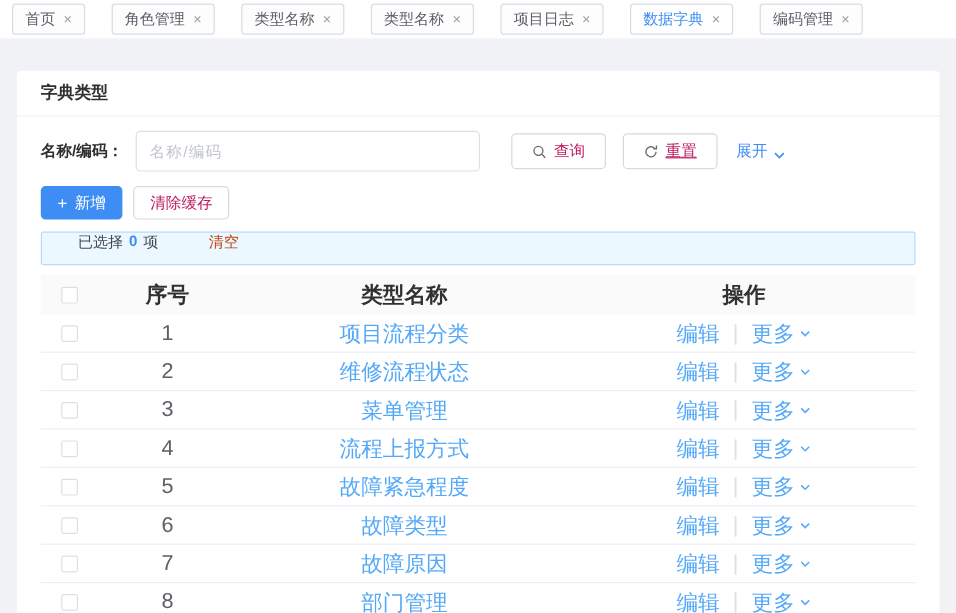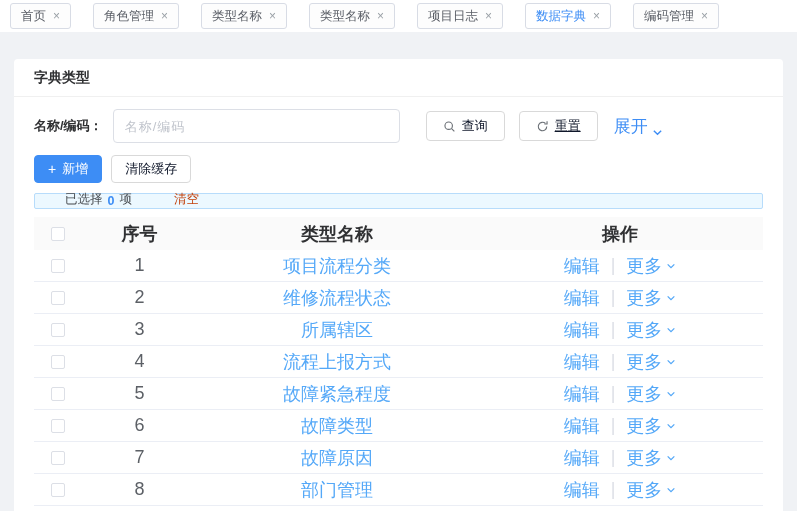--- a/index.html
+++ b/index.html
@@ -44,42 +44,42 @@
   .search-input {
     width: 287px; height: 30px; border: 1px solid #dcdfe6; border-radius: 4px;
     padding: 16px 11px; font-size: 13px; color: #303133; outline: none;
     letter-spacing: 1px;
     font-family: "Liberation Sans", "DejaVu Sans", sans-serif;
   }
   .search-input::placeholder { color: #c0c4cc; }
   .btn {
     height: 30px; display: inline-flex; align-items: center; justify-content: center; gap: 6px;
     padding: 0 16px; background: #ffffff; border: 1px solid #d9d9d9; border-radius: 4px;
-    font-size: 13px; color: #0f172a; cursor: pointer; white-space: nowrap;
+    font-size: 13px; color: #be185d; cursor: pointer; white-space: nowrap;
     font-family: "Liberation Sans", "DejaVu Sans", sans-serif;
   }
   .btn .ic { display: inline-flex; color: #6b7076; }
   .btn-query { margin-left: 26px; }
   .btn-reset { margin-left: 14px; text-decoration: underline; }
   .expand-link {
     margin-left: 16px; color: #3d8df5; cursor: pointer;
-    display: inline-flex; align-items: flex-end; gap: 4px; font-size: 17px; text-decoration: none;
+    display: inline-flex; align-items: flex-end; gap: 4px; font-size: 13px; text-decoration: none;
   }
   
   .toolbar { margin: 12px 20px 0; display: flex; align-items: center; gap: 9px; }
   .btn.small { height: 28px; padding: 0 13px; }
   .btn.primary {
     background: #3d8df5; border-color: #3d8df5; color: #ffffff;
   }
   .plus-icon { font-size: 14px; line-height: 1; }
   
   .selection-bar {
-    margin: 10px 20px 0; height: 16px;
+    margin: 10px 20px 0; height: 28px;
     background: #ecf8ff; border: 1px solid #b7dcfb; border-radius: 2px;
-    display: flex; align-items: flex-end; padding-left: 30px; font-size: 12.5px; color: #45494e;
+    display: flex; align-items: flex-start; padding-left: 30px; font-size: 12.5px; color: #45494e;
   }
   .sel-count { color: #3d8df5; font-weight: 700; margin: 0 5px; }
   .sel-suffix { margin-right: 42px; }
   .clear-link { color: #c2410c; cursor: pointer; text-decoration: none; }
   
   .table { margin: 8px 20px 0; font-size: 18px; }
   .trow, .thead-row {
     display: grid; grid-template-columns: 48px 115px 280px 1fr;
     align-items: center;
   }
@@ -250,21 +250,21 @@
               </span>
             </a>
           </div>
         </div>
 
         <div class="trow">
           <div class="cell cb">
             <span class="checkbox"></span>
           </div>
           <div class="cell row-index">3</div>
-          <div class="cell"><a class="type-link">所属辖区</a></div>
+          <div class="cell"><a class="type-link">菜单管理</a></div>
           <div class="cell actions">
             <a class="act-link edit-link">编辑</a>
             <span class="act-divider">|</span>
             <a class="act-link more-link">
               <span class="more-label">更多</span>
               <span style="display:inline-flex">
                 <svg width="10" height="10" viewBox="0 0 12 12">
                   <path d="M2 4l4 4 4-4" fill="none" stroke="currentColor" stroke-width="1.5"></path>
                 </svg>
               </span>

